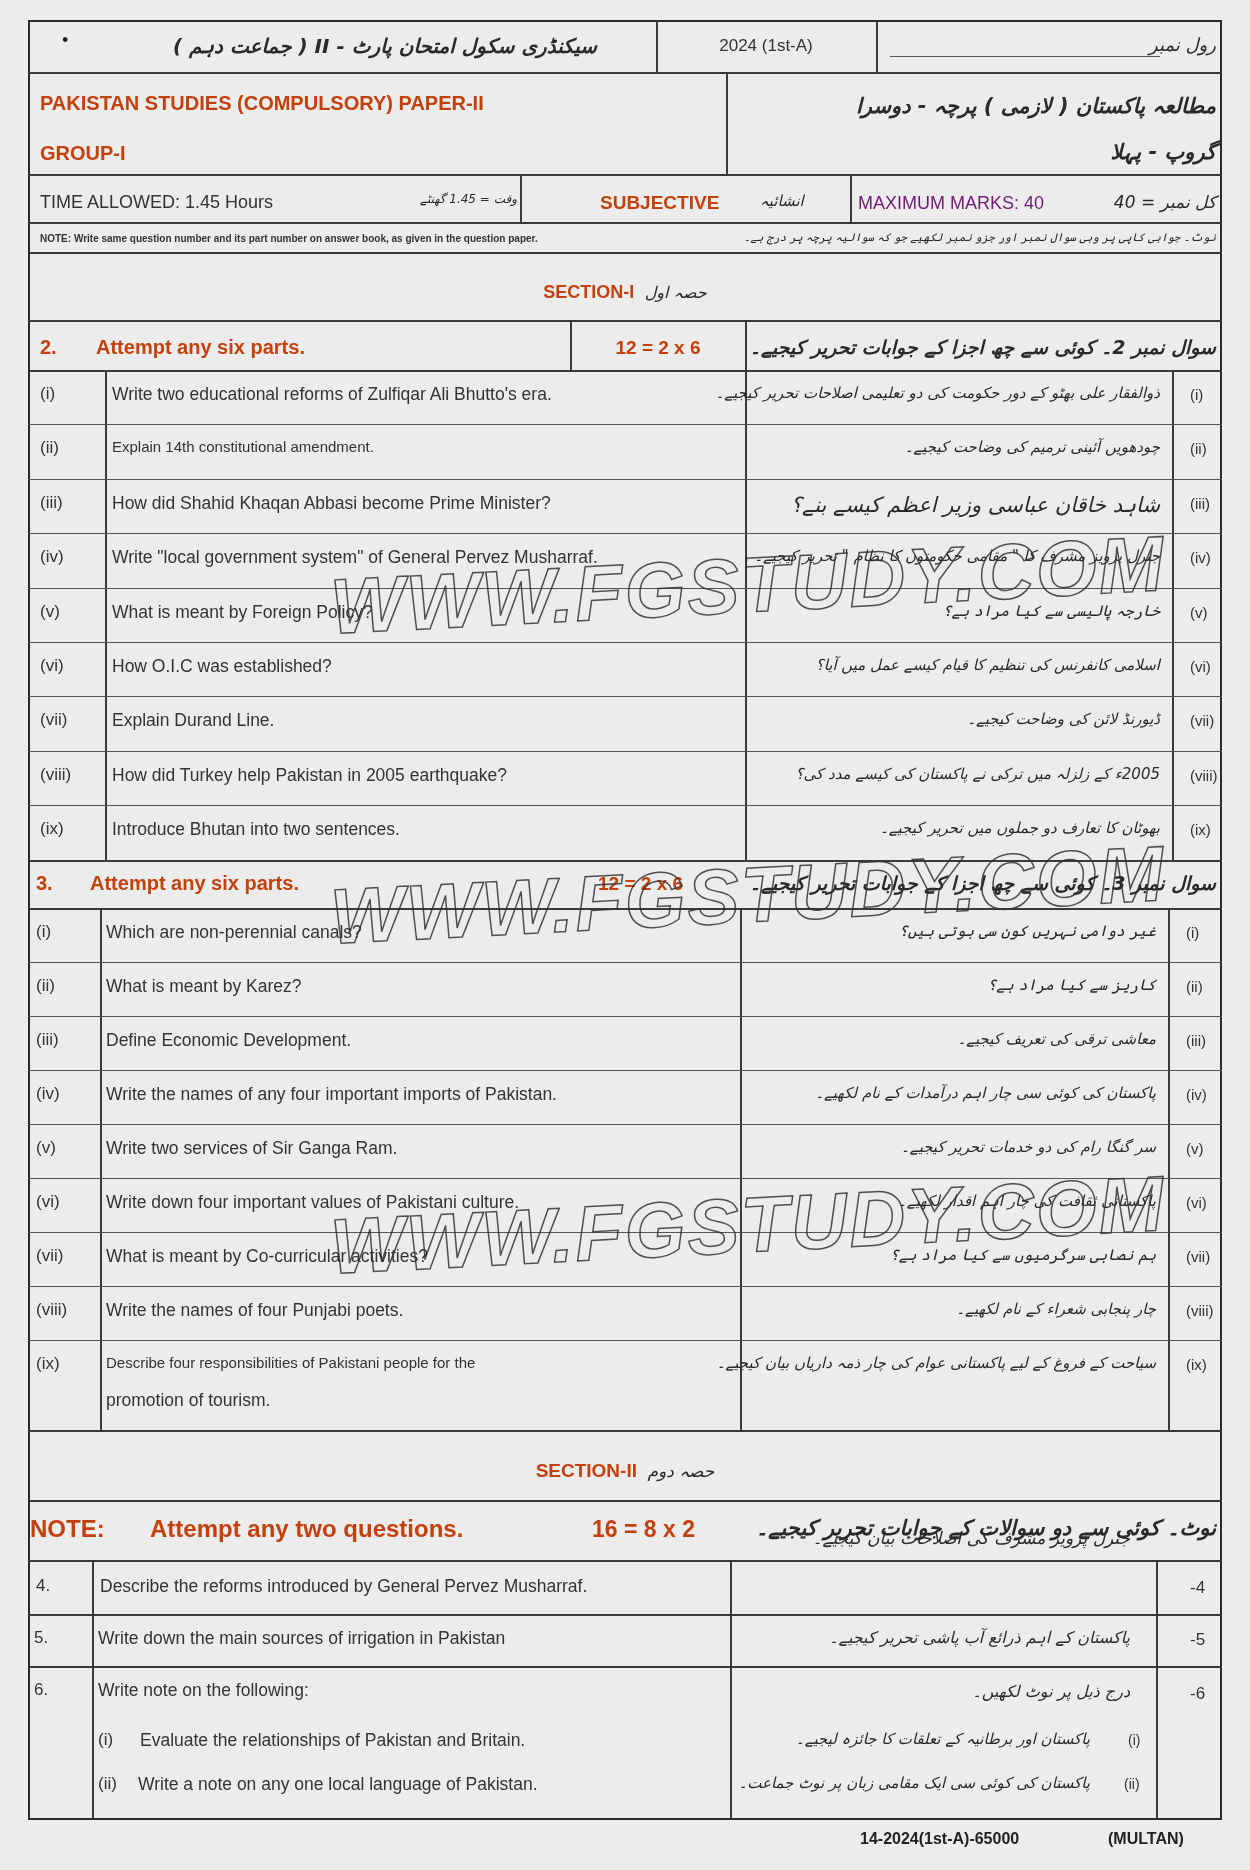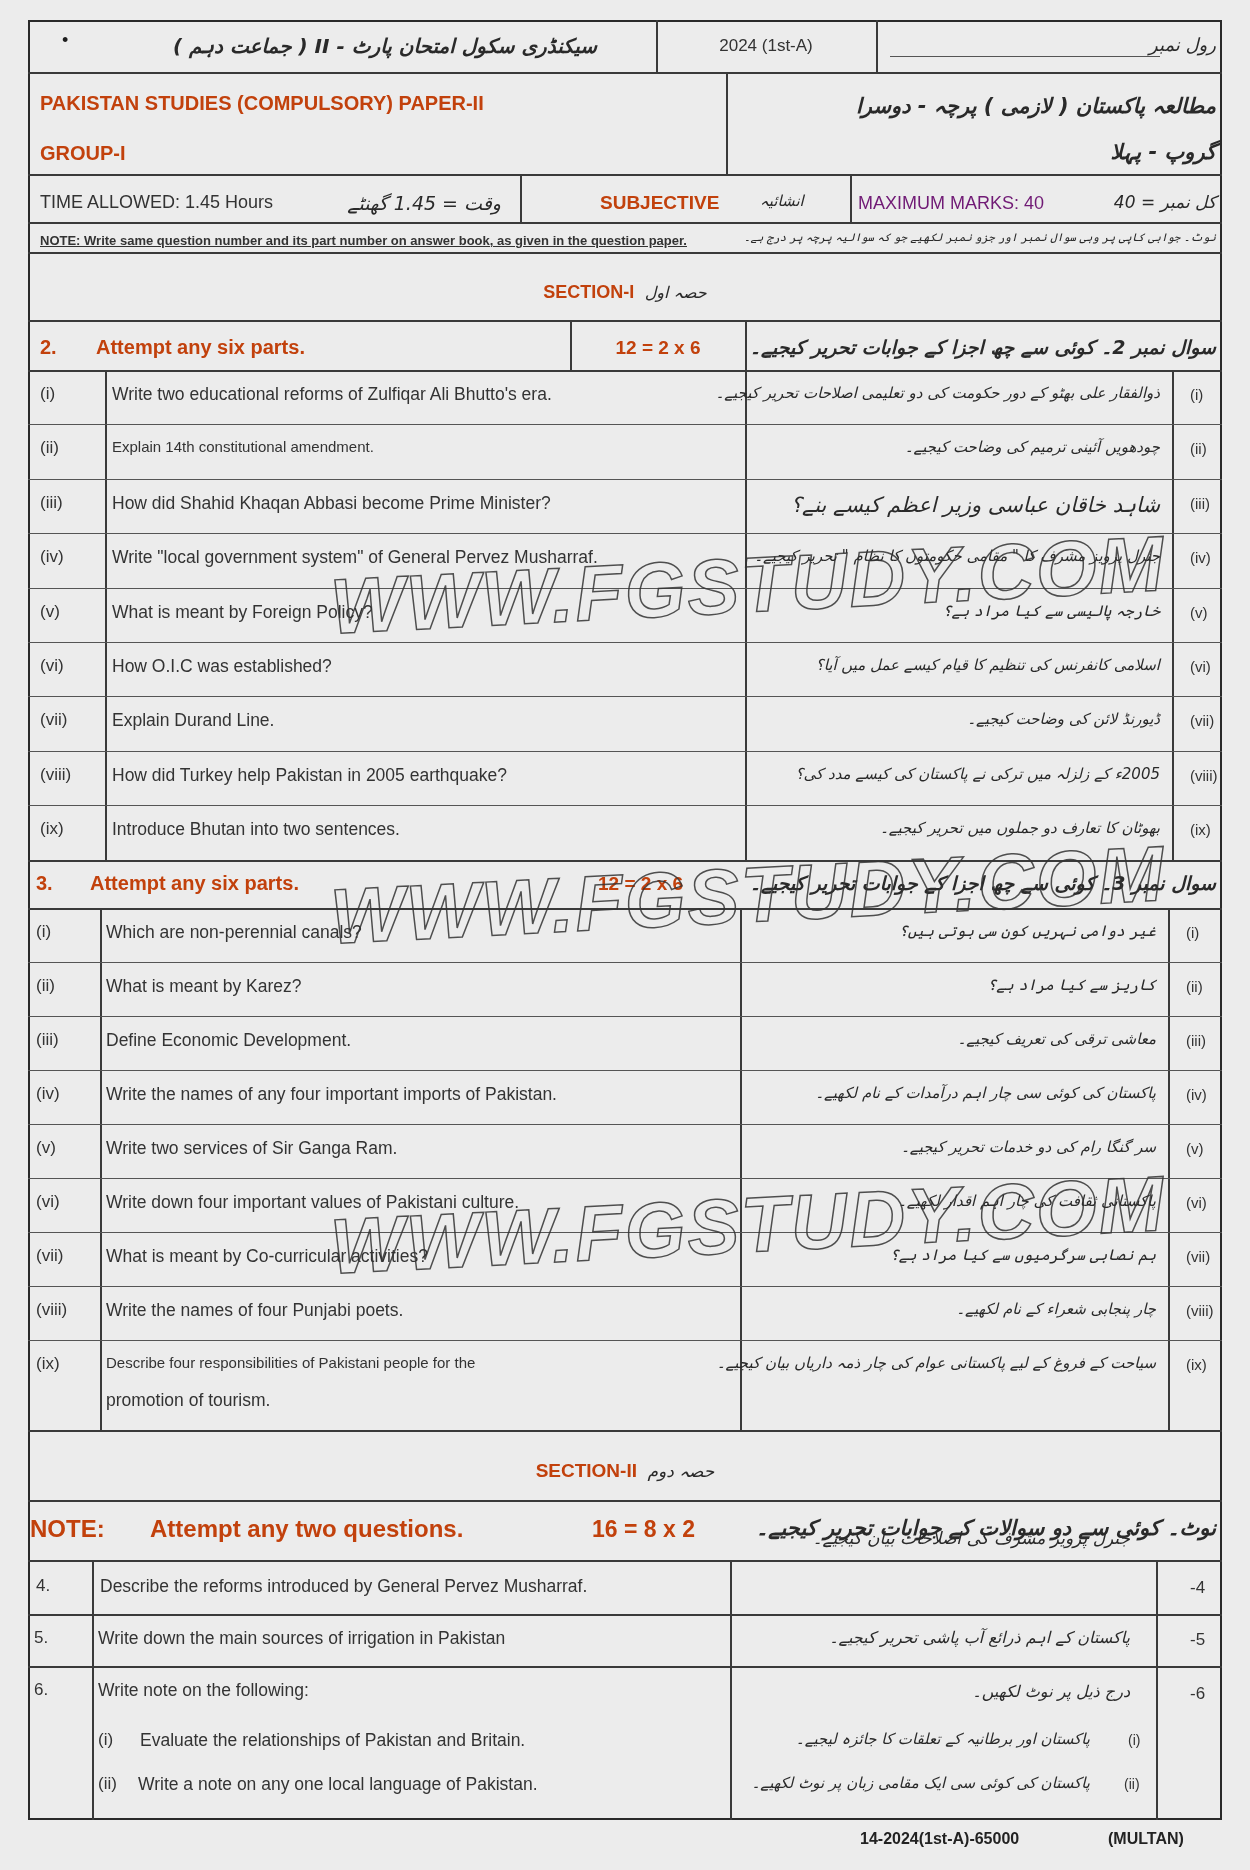--- a/index.html
+++ b/index.html
@@ -41,28 +41,28 @@
 <div class="vl" style="left:726px; top:72px; height:102px;"></div>
 <span class="t bold" style="left:40px; top:92px; font-size:20px;">PAKISTAN STUDIES (COMPULSORY)  PAPER-II</span>
 <span class="t bold" style="left:40px; top:142px; font-size:20px;">GROUP-I</span>
 <span class="t ur bold" style="right:34px; top:94px; font-size:21px;">مطالعہ پاکستان ( لازمی )      پرچہ - دوسرا</span>
 <span class="t ur bold" style="right:34px; top:140px; font-size:21px;">گروپ - پہلا</span>
 
 <div class="hl" style="left:28px; top:222px; width:1194px;"></div>
 <div class="vl" style="left:520px; top:174px; height:48px;"></div>
 <div class="vl" style="left:850px; top:174px; height:48px;"></div>
 <span class="t en" style="left:40px; top:192px; font-size:18px;">TIME ALLOWED: 1.45  Hours</span>
-<span class="t ur" style="left:331px; top:192px; width:170px; font-size:19px;">وقت = 1.45 گھنٹے</span>
+<span class="t ur" style="left:347px; top:192px; width:170px; font-size:12px;">وقت = 1.45 گھنٹے</span>
 <span class="t bold" style="left:600px; top:192px; font-size:19px;">SUBJECTIVE</span>
 <span class="t ur" style="left:760px; top:192px; font-size:15px;">انشائیہ</span>
 <span class="t en" style="left:858px; top:193px; font-size:18px; color:#701a75;">MAXIMUM MARKS: 40</span>
 <span class="t ur" style="right:34px; top:192px; font-size:17px;">کل نمبر = 40</span>
 
 <div class="hl" style="left:28px; top:252px; width:1194px;"></div>
-<span class="t bold" style="left:40px; top:233px; font-size:13px; color:#333;text-decoration:underline;">NOTE: Write same question number and its part number on answer book, as given in the question paper.</span>
+<span class="t bold" style="left:40px; top:233px; font-size:10px; color:#333;">NOTE: Write same question number and its part number on answer book, as given in the question paper.</span>
 <span class="t ur" style="right:34px; top:231px; font-size:11px;">نوٹ۔ جوابی کاپی پر وہی سوال نمبر اور جزو نمبر لکھیے جو کہ سوالیہ پرچہ پر درج ہے۔</span>
 
 <div class="hl" style="left:28px; top:320px; width:1194px;"></div>
 <div class="t" style="left:28px; top:282px; width:1194px; text-align:center;">
   <span class="bold" style="font-size:18px;">SECTION-I</span>
   <span class="ur" style="font-size:16px; margin-left:6px;">حصہ اول</span>
 </div>
 
 <div class="hl" style="left:28px; top:370px; width:1194px;"></div>
 <div class="vl" style="left:570px; top:320px; height:50px;"></div>
@@ -216,21 +216,21 @@
 <span class="t ur" style="right:120px; top:1682px; font-size:16px;">درج ذیل پر نوٹ لکھیں۔</span>
 <span class="t num" style="left:1190px; top:1684px;">-6</span>
 
 <span class="t num" style="left:98px; top:1730px;">(i)</span>
 <span class="t en" style="left:140px; top:1730px; font-size:17.5px;">Evaluate the relationships of Pakistan and Britain.</span>
 <span class="t ur" style="right:160px; top:1730px; font-size:15px;">پاکستان اور برطانیہ کے تعلقات کا جائزہ لیجیے۔</span>
 <span class="t num" style="left:1128px; top:1732px; font-size:14px;">(i)</span>
 
 <span class="t num" style="left:98px; top:1774px;">(ii)</span>
 <span class="t en" style="left:138px; top:1774px; font-size:17.5px;">Write a note on any one local language of Pakistan.</span>
-<span class="t ur" style="right:160px; top:1774px; font-size:15px;">پاکستان کی کوئی سی ایک مقامی زبان پر نوٹ لکھیے۔</span>
+<span class="t ur" style="right:160px; top:1774px; font-size:15px;">پاکستان کی کوئی سی ایک مقامی زبان پر نوٹ جماعت۔</span>
 <span class="t num" style="left:1124px; top:1776px; font-size:14px;">(ii)</span>
 
 <div class="wm" style="left:330px; top:540px;">WWW.FGSTUDY.COM</div>
 <div class="wm" style="left:330px; top:850px;">WWW.FGSTUDY.COM</div>
 <div class="wm" style="left:330px; top:1180px;">WWW.FGSTUDY.COM</div>
 
 <span class="t bold" style="left:860px; top:1830px; font-size:16px; color:#222;">14-2024(1st-A)-65000</span>
 <span class="t bold" style="left:1108px; top:1830px; font-size:16px; color:#222;">(MULTAN)</span>
 
 </body></html>

